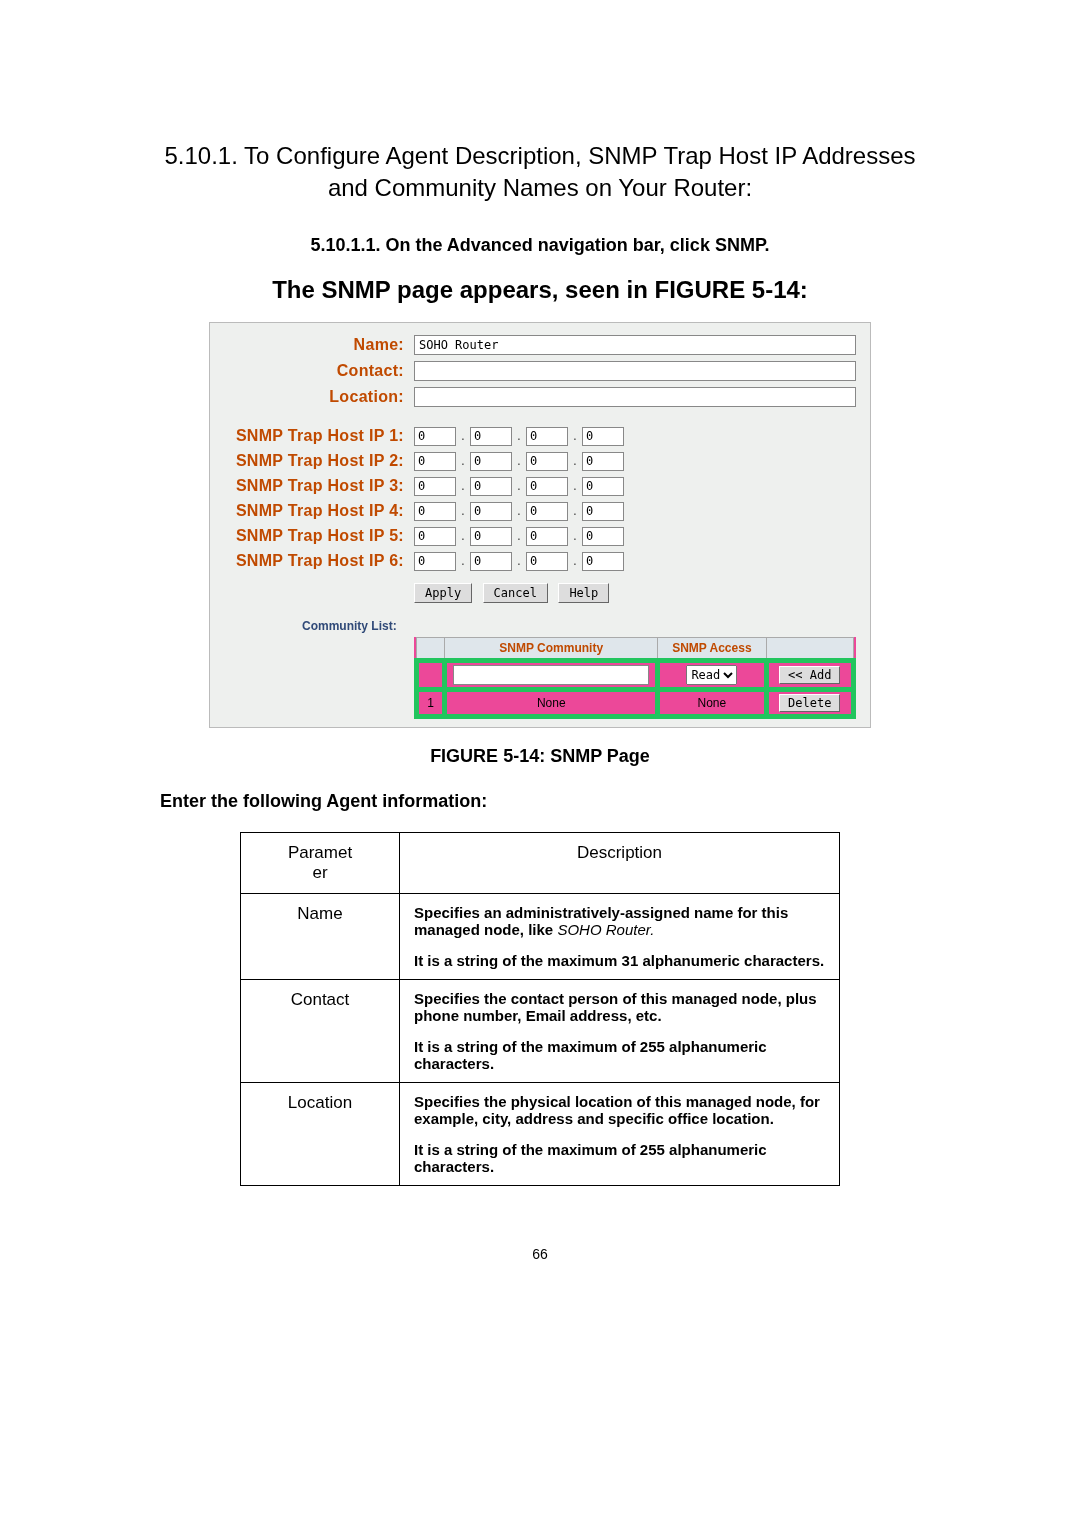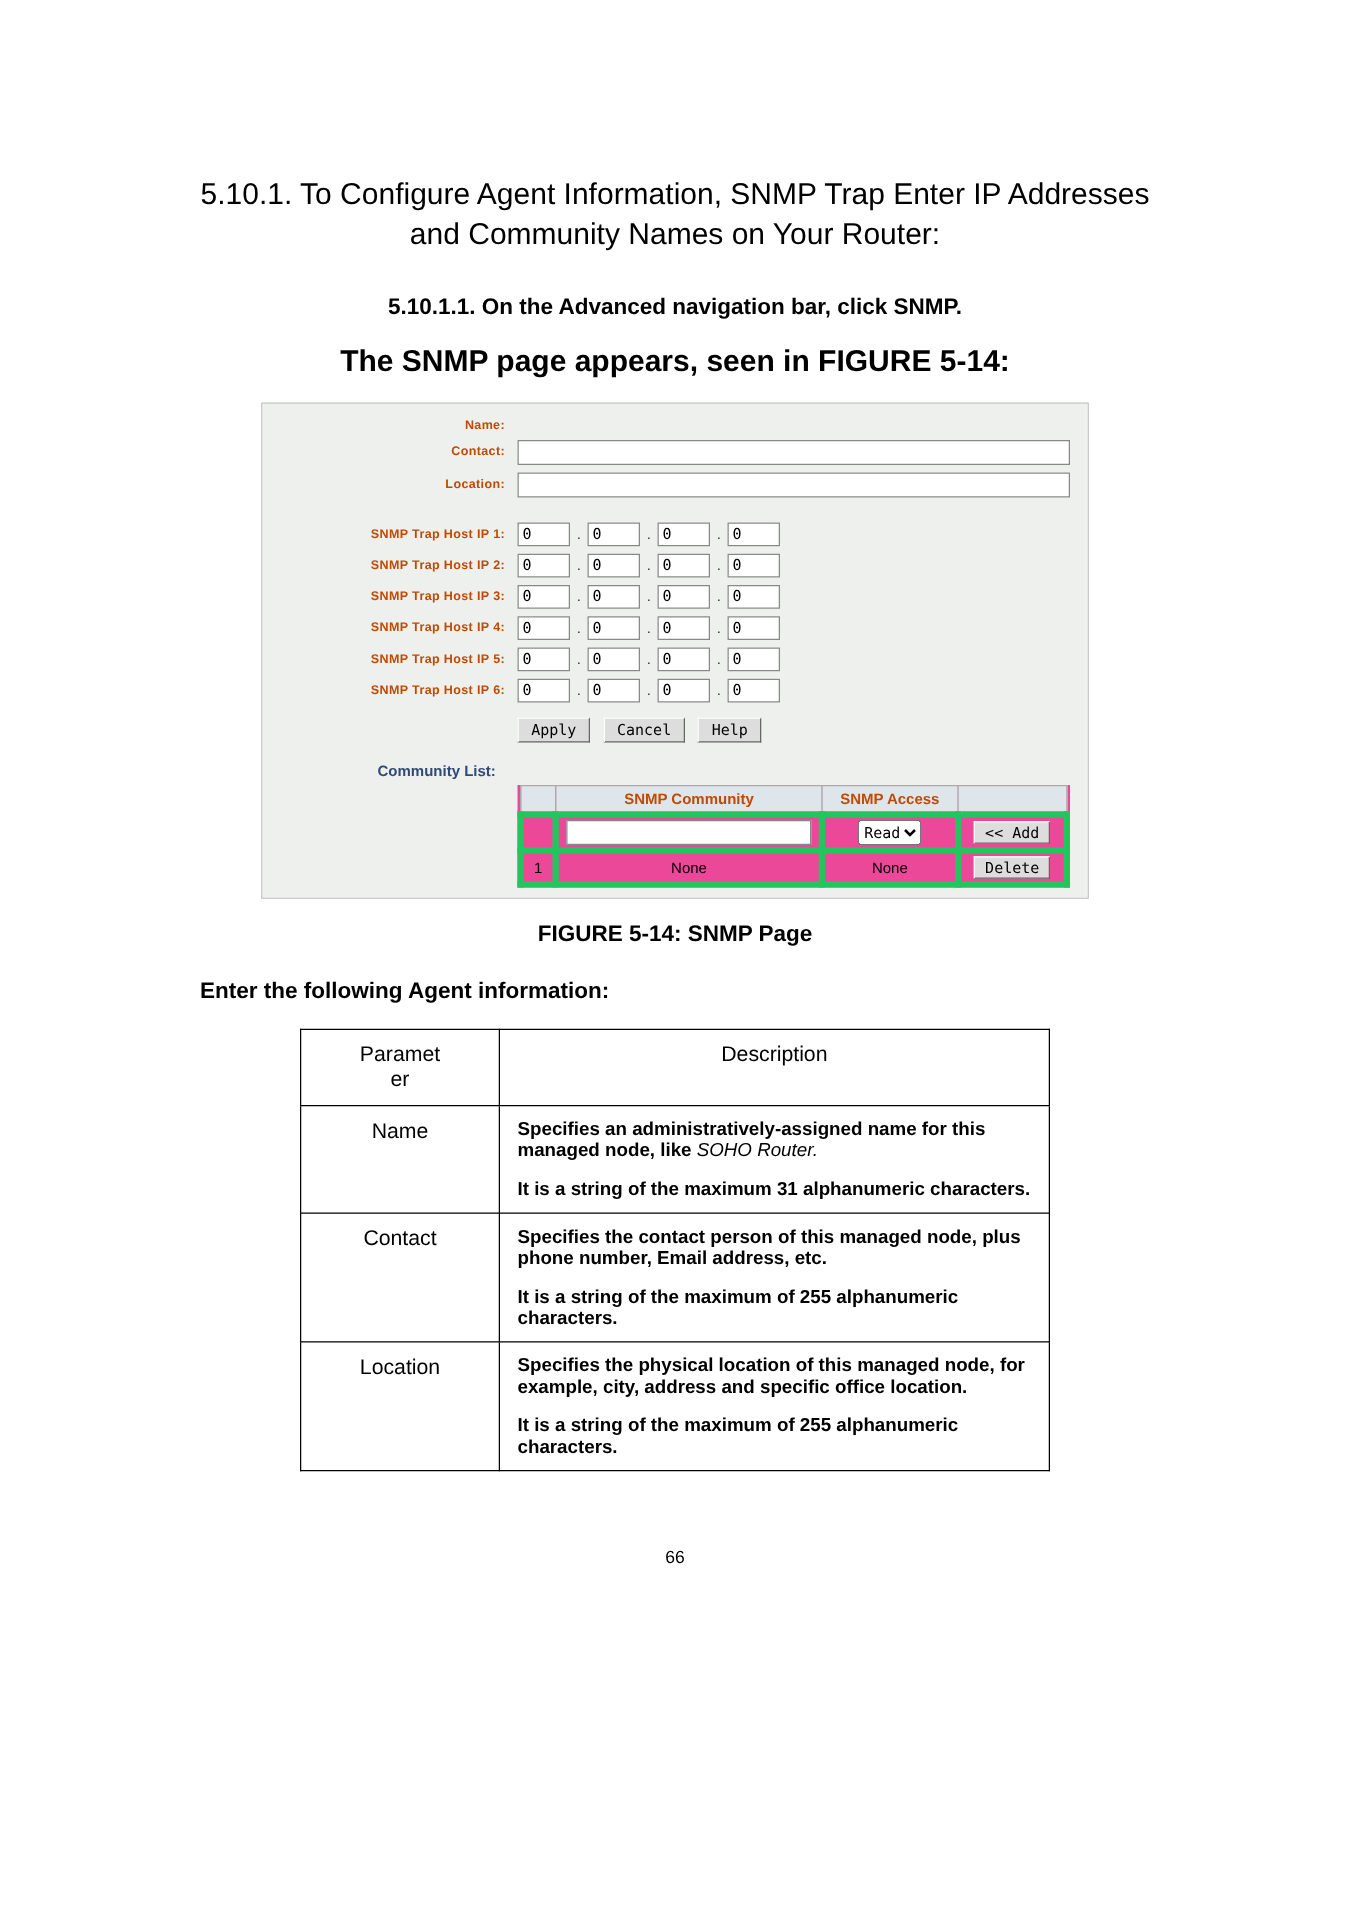--- a/index.html
+++ b/index.html
@@ -45,21 +45,21 @@
   .shot-inner {
     background: #eef0ee;
     padding: 12px 14px 8px 14px;
   }
   .row { display: flex; align-items: center; margin-bottom: 6px; }
   .row .lbl {
     width: 180px;
     text-align: right;
     color: #c04a00;
     font-weight: bold;
-    font-size: 10px;
+    font-size: 16px;
     padding-right: 10px;
     letter-spacing: .3px;
   }
   .txt-wide {
     flex: 1;
     height: 18px;
     border: 1px solid #888;
     background: #fff;
     font-family: monospace;
     font-size: 12px;
@@ -181,29 +181,30 @@
   .desc p:last-child { margin-bottom: 0; }
   em.i { font-style: italic; font-weight: normal; text-align: center; }
 
   .pagenum { text-align:center; font-size:14px; margin-top:60px;}
 </style>
 </head>
 <body>
 
 <div class="page">
 
-  <div class="h-section">5.10.1. To Configure Agent Information, SNMP Trap Enter IP Addresses and Community Names on Your Router:</div>
+  <div class="h-section">5.10.1. To Configure Agent Description, SNMP Trap Host IP Addresses and Community Names on Your Router:</div>
   <div class="h-sub">5.10.1.1. On the Advanced navigation bar, click SNMP.</div>
   <div class="h-sub2">The SNMP page appears, seen in FIGURE 5-14:</div>
 
   <div class="shot">
     <div class="shot-inner">
 
       <div class="row">
         <div class="lbl">Name:</div>
+        <input class="txt-wide" value="SOHO Router" style="">
       </div>
       <div class="row">
         <div class="lbl">Contact:</div>
         <input class="txt-wide" value="" style="">
       </div>
       <div class="row">
         <div class="lbl">Location:</div>
         <input class="txt-wide" value="" style="">
       </div>
 

